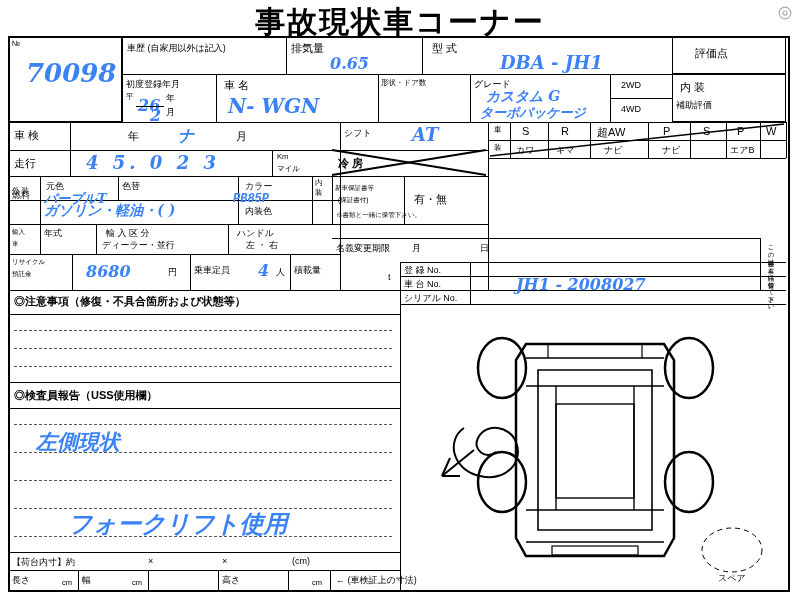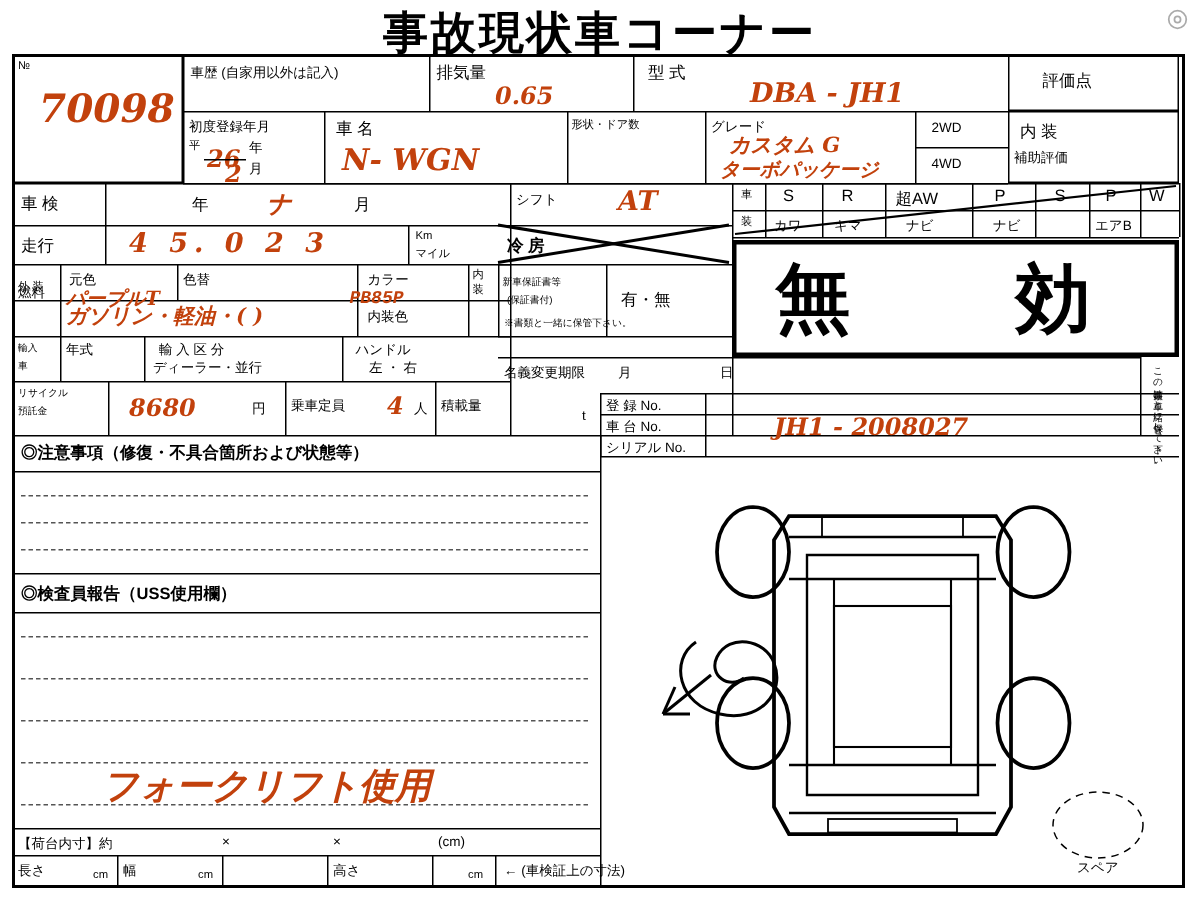--- a/index.html
+++ b/index.html
@@ -12,21 +12,21 @@
   .h2{height:2px;}
   .v2{width:2px;}
 
   .tx{position:absolute;color:#000;font-family:"Liberation Sans",sans-serif;white-space:nowrap;}
   .lbl{font-size:11px;}
   .sm{font-size:9px;}
   .xs{font-size:7.5px;}
   .xxs{font-size:6.5px;}
 
   
-  .hw{font-family:"DejaVu Serif",serif;font-style:italic;font-weight:bold;color:#c2410c;}
+  .hw{font-family:"DejaVu Serif",serif;font-style:italic;font-weight:bold;color:#3b82f6;}
 
   #title{position:absolute;left:0;top:2px;width:800px;text-align:center;font-size:30px;font-weight:bold;letter-spacing:2px;font-family:"DejaVu Serif",serif;}
   .vert{writing-mode:vertical-rl;text-orientation:upright;}
 
   .box{position:absolute;border:1px solid #000;box-sizing:border-box;}
 
   #mukou{position:absolute;left:488px;top:160px;width:298px;height:78px;border:3px solid #000;box-sizing:border-box;background:#fff;
          font-family:"DejaVu Serif",serif;font-weight:bold;font-size:50px;letter-spacing:30px;text-align:center;line-height:72px;}
 
   .dash{position:absolute;border-top:1px dashed #555;}
@@ -211,21 +211,20 @@
   <div class="tx sm" style="left:516px;top:144px;">カワ</div>
   <div class="tx sm" style="left:556px;top:144px;">キマ</div>
   <div class="tx sm" style="left:604px;top:144px;">ナビ</div>
   <div class="tx sm" style="left:662px;top:144px;">ナビ</div>
   <div class="tx sm" style="left:730px;top:144px;">エアB</div>
 
   <svg style="position:absolute;left:488px;top:122px;" width="298" height="36">
     <line x1="2" y1="34" x2="296" y2="2" stroke="#000" stroke-width="1.5"></line>
   </svg>
 
-  <div id="mukou">無　効</div>
 
   <div class="ln v" style="left:760px;top:238px;height:52px;"></div>
   <div class="tx xxs vert" style="left:766px;top:240px;letter-spacing:0px;">この書類は車と一緒に保管して下さい。</div>
 
   <div class="ln h" style="left:332px;top:238px;width:428px;"></div>
   <div class="ln h" style="left:400px;top:262px;width:386px;"></div>
   <div class="ln h" style="left:400px;top:276px;width:386px;"></div>
   <div class="ln h" style="left:400px;top:290px;width:386px;"></div>
   <div class="ln h" style="left:400px;top:304px;width:386px;"></div>
   <div class="ln v" style="left:400px;top:262px;height:42px;"></div>
@@ -248,20 +247,21 @@
   <div class="ln h" style="left:8px;top:382px;width:392px;"></div>
 
   <div class="tx lbl" style="left:14px;top:388px;font-weight:bold;">◎検査員報告（USS使用欄）</div>
   <div class="ln h" style="left:8px;top:408px;width:392px;"></div>
   <div class="dash" style="left:14px;top:424px;width:378px;"></div>
   <div class="dash" style="left:14px;top:452px;width:378px;"></div>
   <div class="dash" style="left:14px;top:480px;width:378px;"></div>
   <div class="dash" style="left:14px;top:508px;width:378px;"></div>
   <div class="dash" style="left:14px;top:536px;width:378px;"></div>
 
+  <div class="tx hw" style="left:36px;top:428px;font-size:21px;">左側現状</div>
   <div class="tx hw" style="left:68px;top:508px;font-size:24px;">フォークリフト使用</div>
 
   <div class="ln h" style="left:8px;top:552px;width:392px;"></div>
   <div class="tx sm" style="left:12px;top:556px;">【荷台内寸】約</div>
   <div class="tx sm" style="left:148px;top:556px;">×</div>
   <div class="tx sm" style="left:222px;top:556px;">×</div>
   <div class="tx sm" style="left:292px;top:556px;">(cm)</div>
 
   <div class="ln h" style="left:8px;top:570px;width:392px;"></div>
   <div class="ln v" style="left:78px;top:570px;height:20px;"></div>

